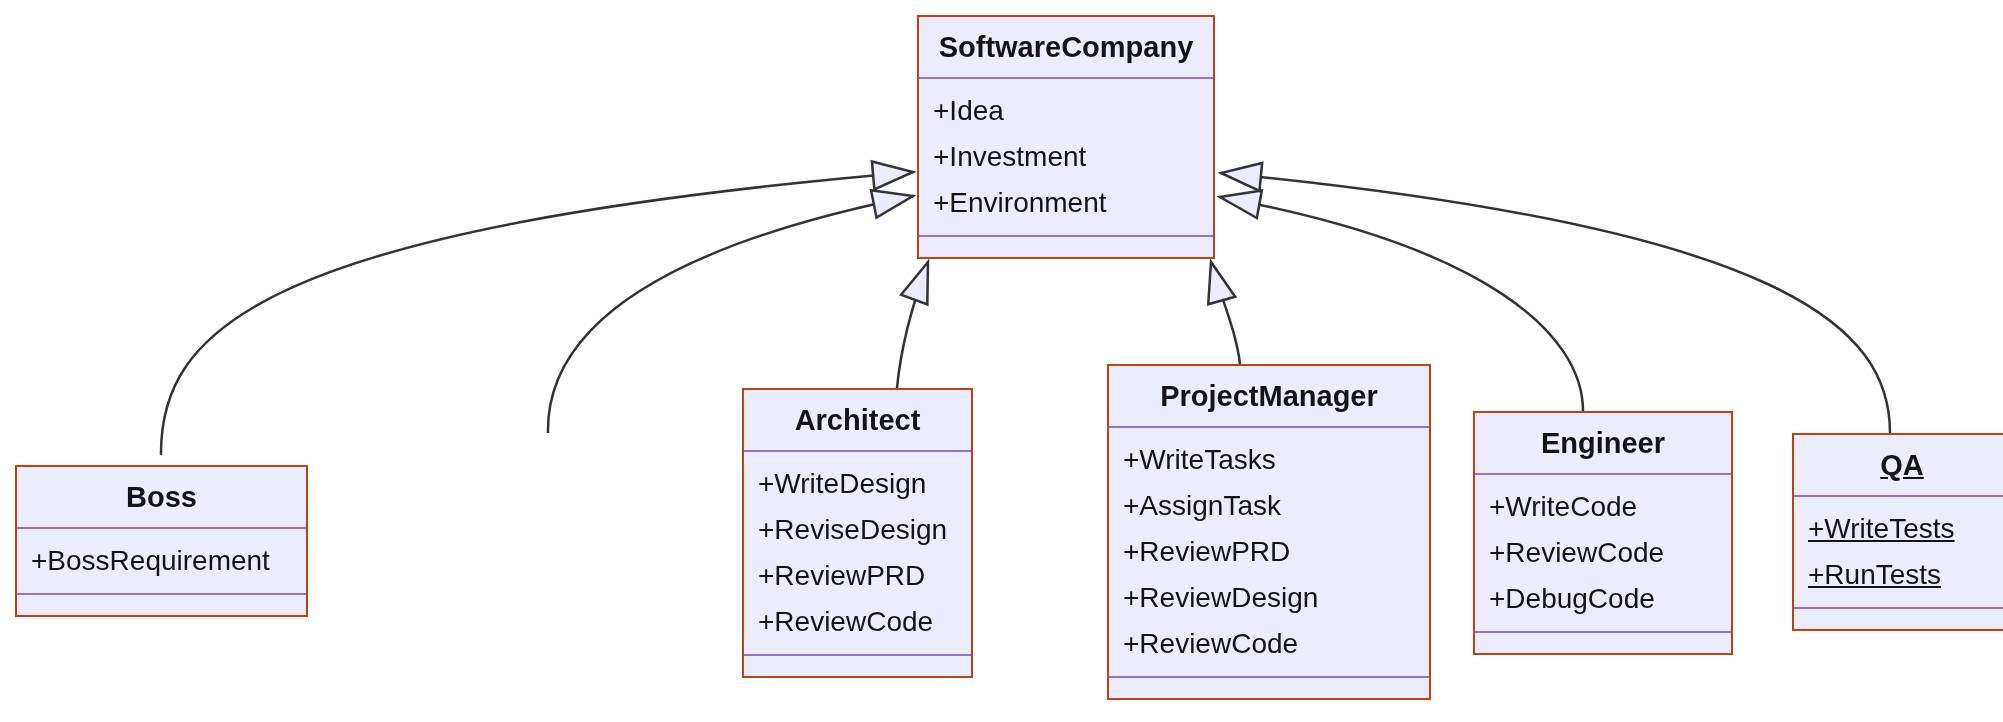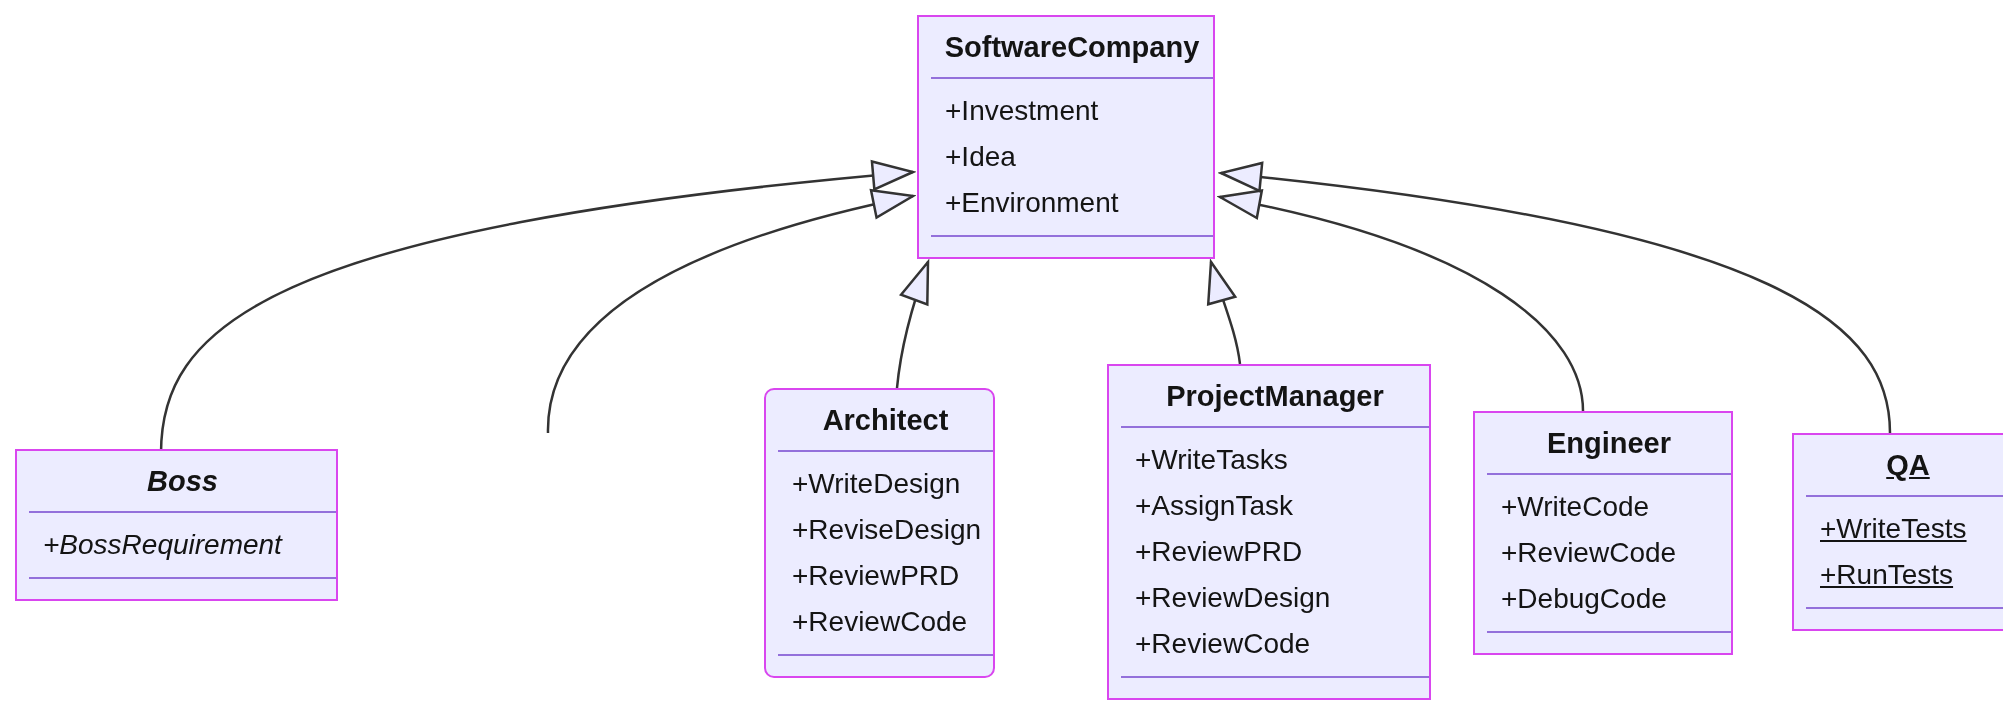--- a/index.html
+++ b/index.html
@@ -19,23 +19,22 @@
     position: absolute;
     left: 0;
     top: 0;
     width: 2003px;
     height: 722px;
   }
   .class-box {
     position: absolute;
     box-sizing: border-box;
     background: #ECECFF;
-    border: 2px solid #d946ef;
+    border: 2px solid #c2410c;
     color: #141414;
-    padding-left: 12px;
   }
   .class-title {
     text-align: center;
     font-weight: bold;
     font-size: 29px;
     line-height: 34px;
     padding: 13px 8px;
     white-space: nowrap;
   }
   .class-members {
@@ -46,23 +45,23 @@
     line-height: 46px;
   }
   .class-member {
     white-space: nowrap;
   }
   .class-empty {
     height: 20px;
   }
   
   .box-software-company { left: 917px;  top: 15px;  width: 298px; }
-  .box-boss             { left: 15px;   top: 449px; width: 323px; font-style: italic; }
+  .box-boss             { left: 15px;   top: 465px; width: 293px; }
   .box-product-manager  { left: 407px;  top: 433px; width: 274px; }
-  .box-architect        { left: 764px;  top: 388px; width: 231px; border-radius: 10px; }
+  .box-architect        { left: 742px;  top: 388px; width: 231px; }
   .box-project-manager  { left: 1107px; top: 364px; width: 324px; }
   .box-engineer         { left: 1473px; top: 411px; width: 260px; }
   .box-qa               { left: 1792px; top: 433px; width: 220px; text-decoration: underline; }
 </style>
 </head>
 <body>
 
 <div class="diagram-canvas">
 
   <svg class="edges-layer" width="2003" height="722" viewBox="0 0 2003 722" xmlns="http://www.w3.org/2000/svg">
@@ -77,22 +76,22 @@
       <path d="M 897 388 C 901 345, 914 300, 928 262" marker-end="url(#hollow-triangle)"></path>
       <path d="M 1240 364 C 1236 330, 1221 298, 1211 262" marker-end="url(#hollow-triangle)"></path>
       <path d="M 1583 411 C 1583 335, 1488 246, 1220 197" marker-end="url(#hollow-triangle)"></path>
       <path d="M 1890 433 C 1890 328, 1788 228, 1221 173" marker-end="url(#hollow-triangle)"></path>
     </g>
   </svg>
 
   <div class="class-box box-software-company">
     <div class="class-title">SoftwareCompany</div>
     <div class="class-members">
+      <div class="class-member">+Idea</div>
       <div class="class-member">+Investment</div>
-      <div class="class-member">+Idea</div>
       <div class="class-member">+Environment</div>
     </div>
     <div class="class-empty"></div>
   </div>
 
   <div class="class-box box-boss">
     <div class="class-title">Boss</div>
     <div class="class-members">
       <div class="class-member">+BossRequirement</div>
     </div>

